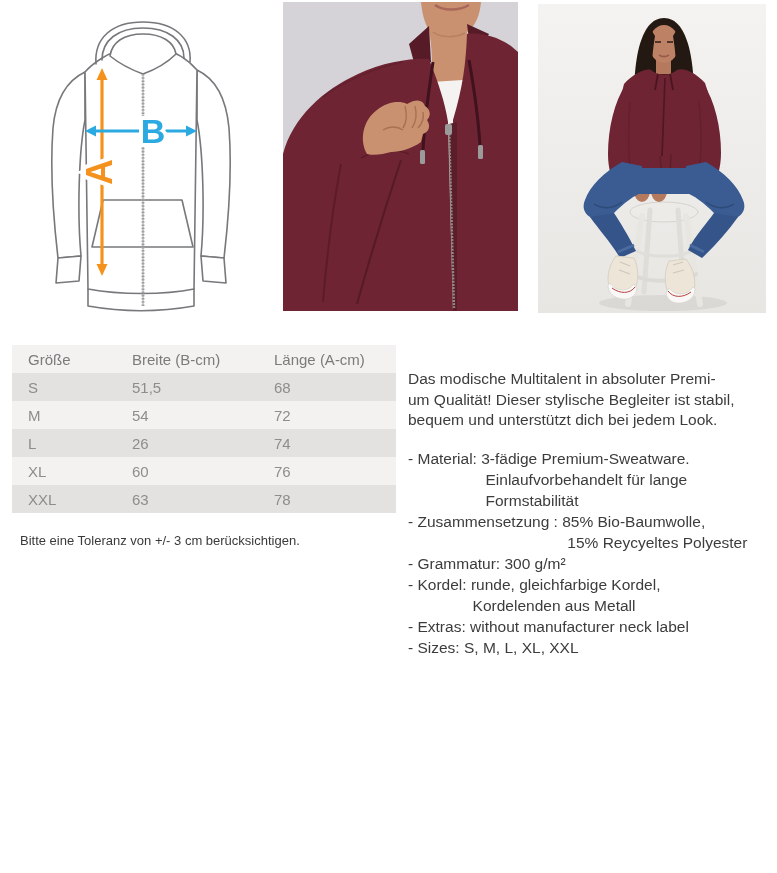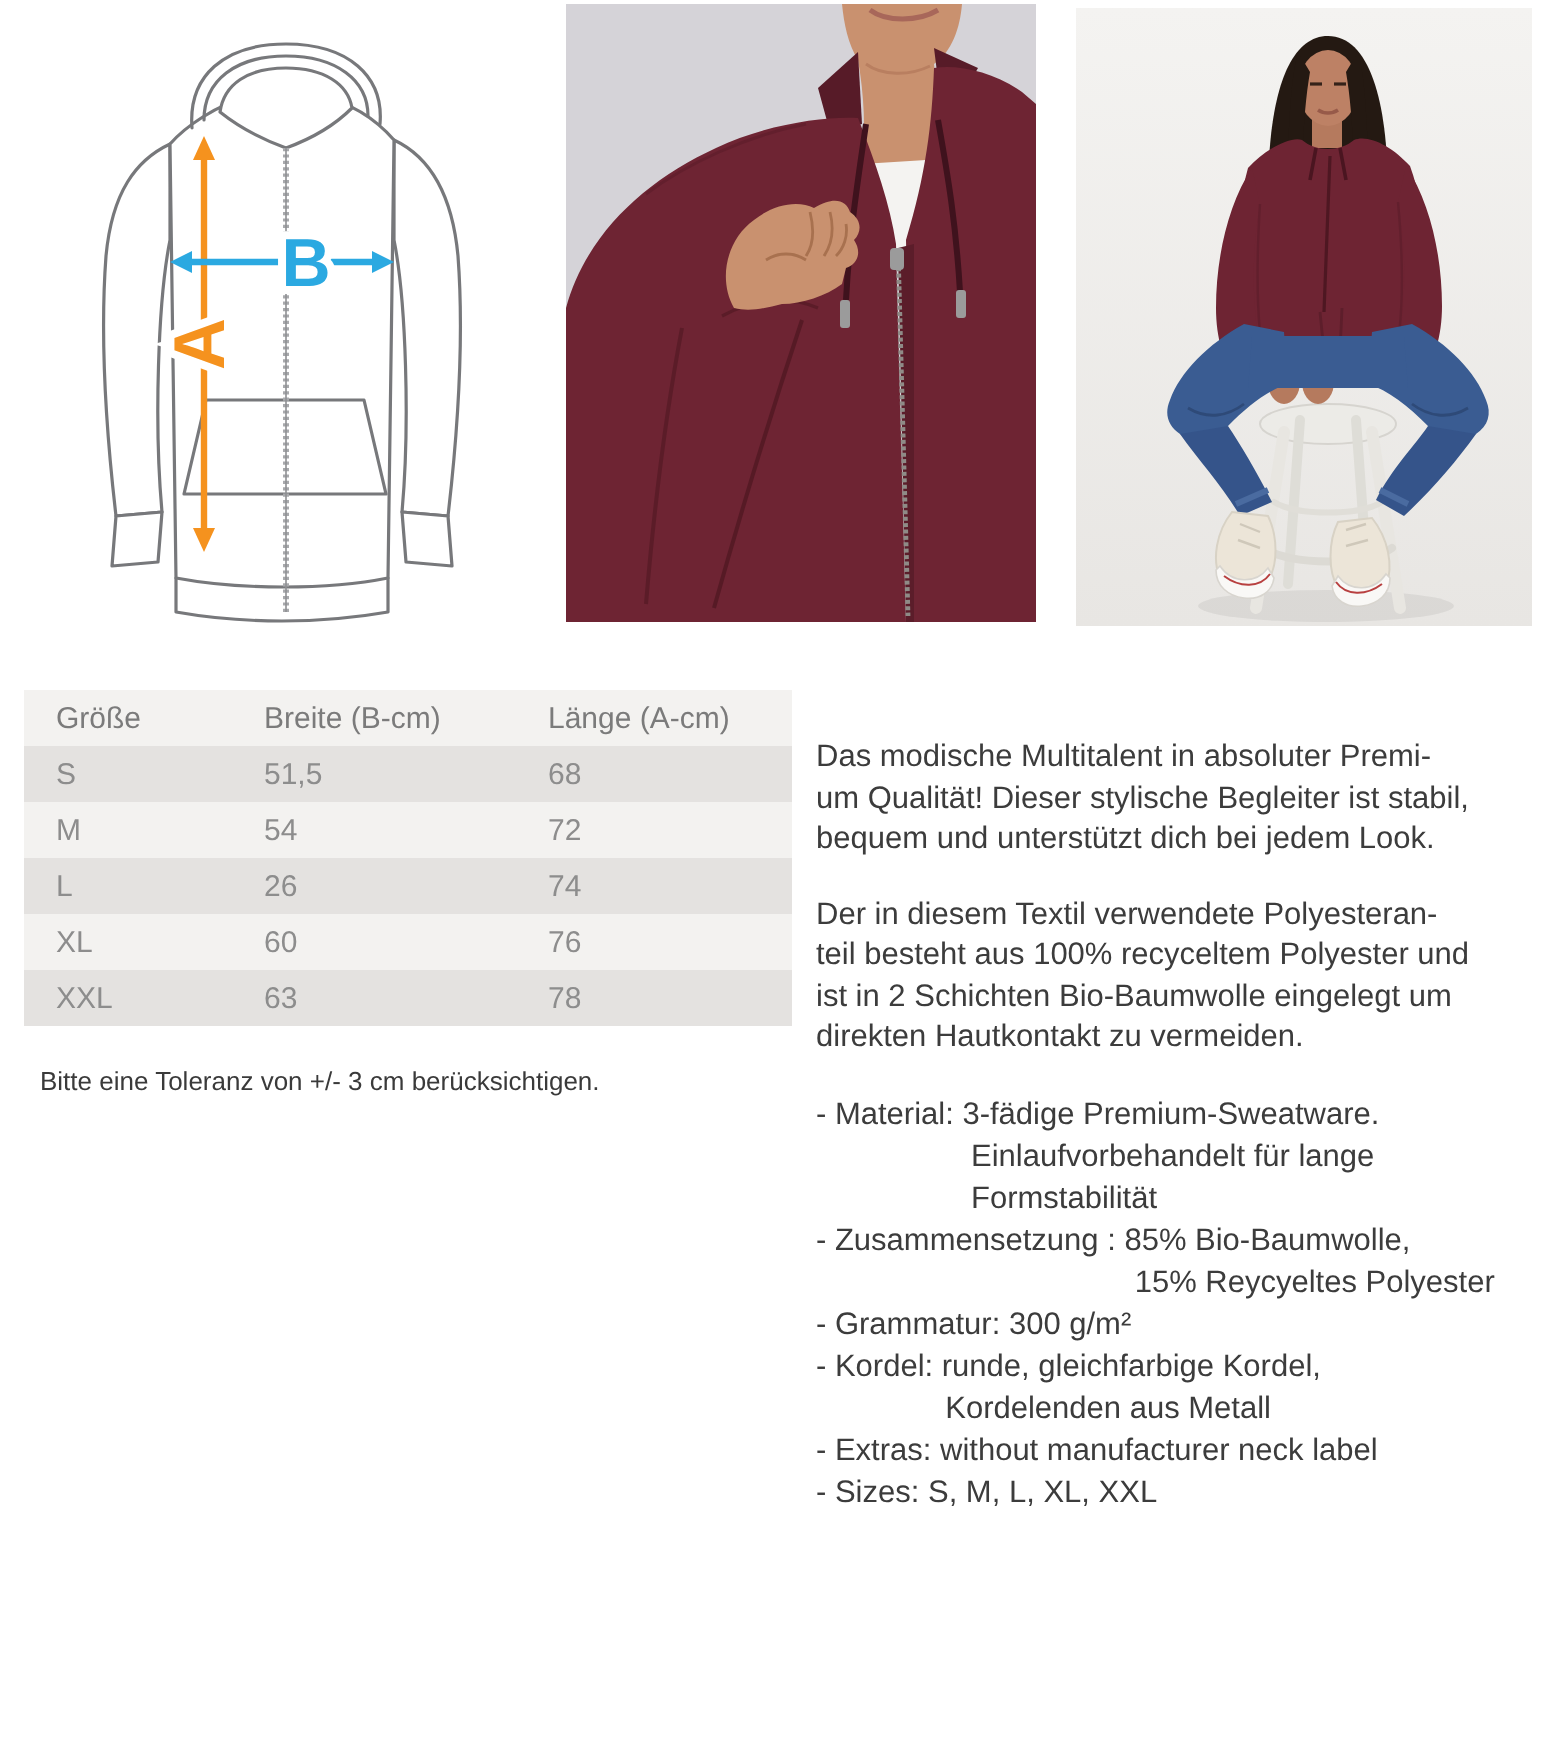--- a/index.html
+++ b/index.html
@@ -240,24 +240,20 @@
     </table>
   </div>
 
   <div class="tolerance">Bitte eine Toleranz von +/- 3 cm berücksichtigen.</div>
 
   <div class="description">
     <div>
         <p class="para">Das modische Multitalent in absoluter Premi-
 um Qualität! Dieser stylische Begleiter ist stabil,
 bequem und unterstützt dich bei jedem Look.</p>
-        <p class="para">Der in diesem Textil verwendete Polyesteran-
-teil besteht aus 100% recyceltem Polyester und
-ist in 2 Schichten Bio-Baumwolle eingelegt um
-direkten Hautkontakt zu vermeiden.</p>
       </div>
     <div class="specs">- Material: 3-fädige Premium-Sweatware.
                   Einlaufvorbehandelt für lange
                   Formstabilität
 - Zusammensetzung : 85% Bio-Baumwolle,
                                      15% Reycyeltes Polyester
 - Grammatur: 300 g/m²
 - Kordel: runde, gleichfarbige Kordel,
                Kordelenden aus Metall
 - Extras: without manufacturer neck label

